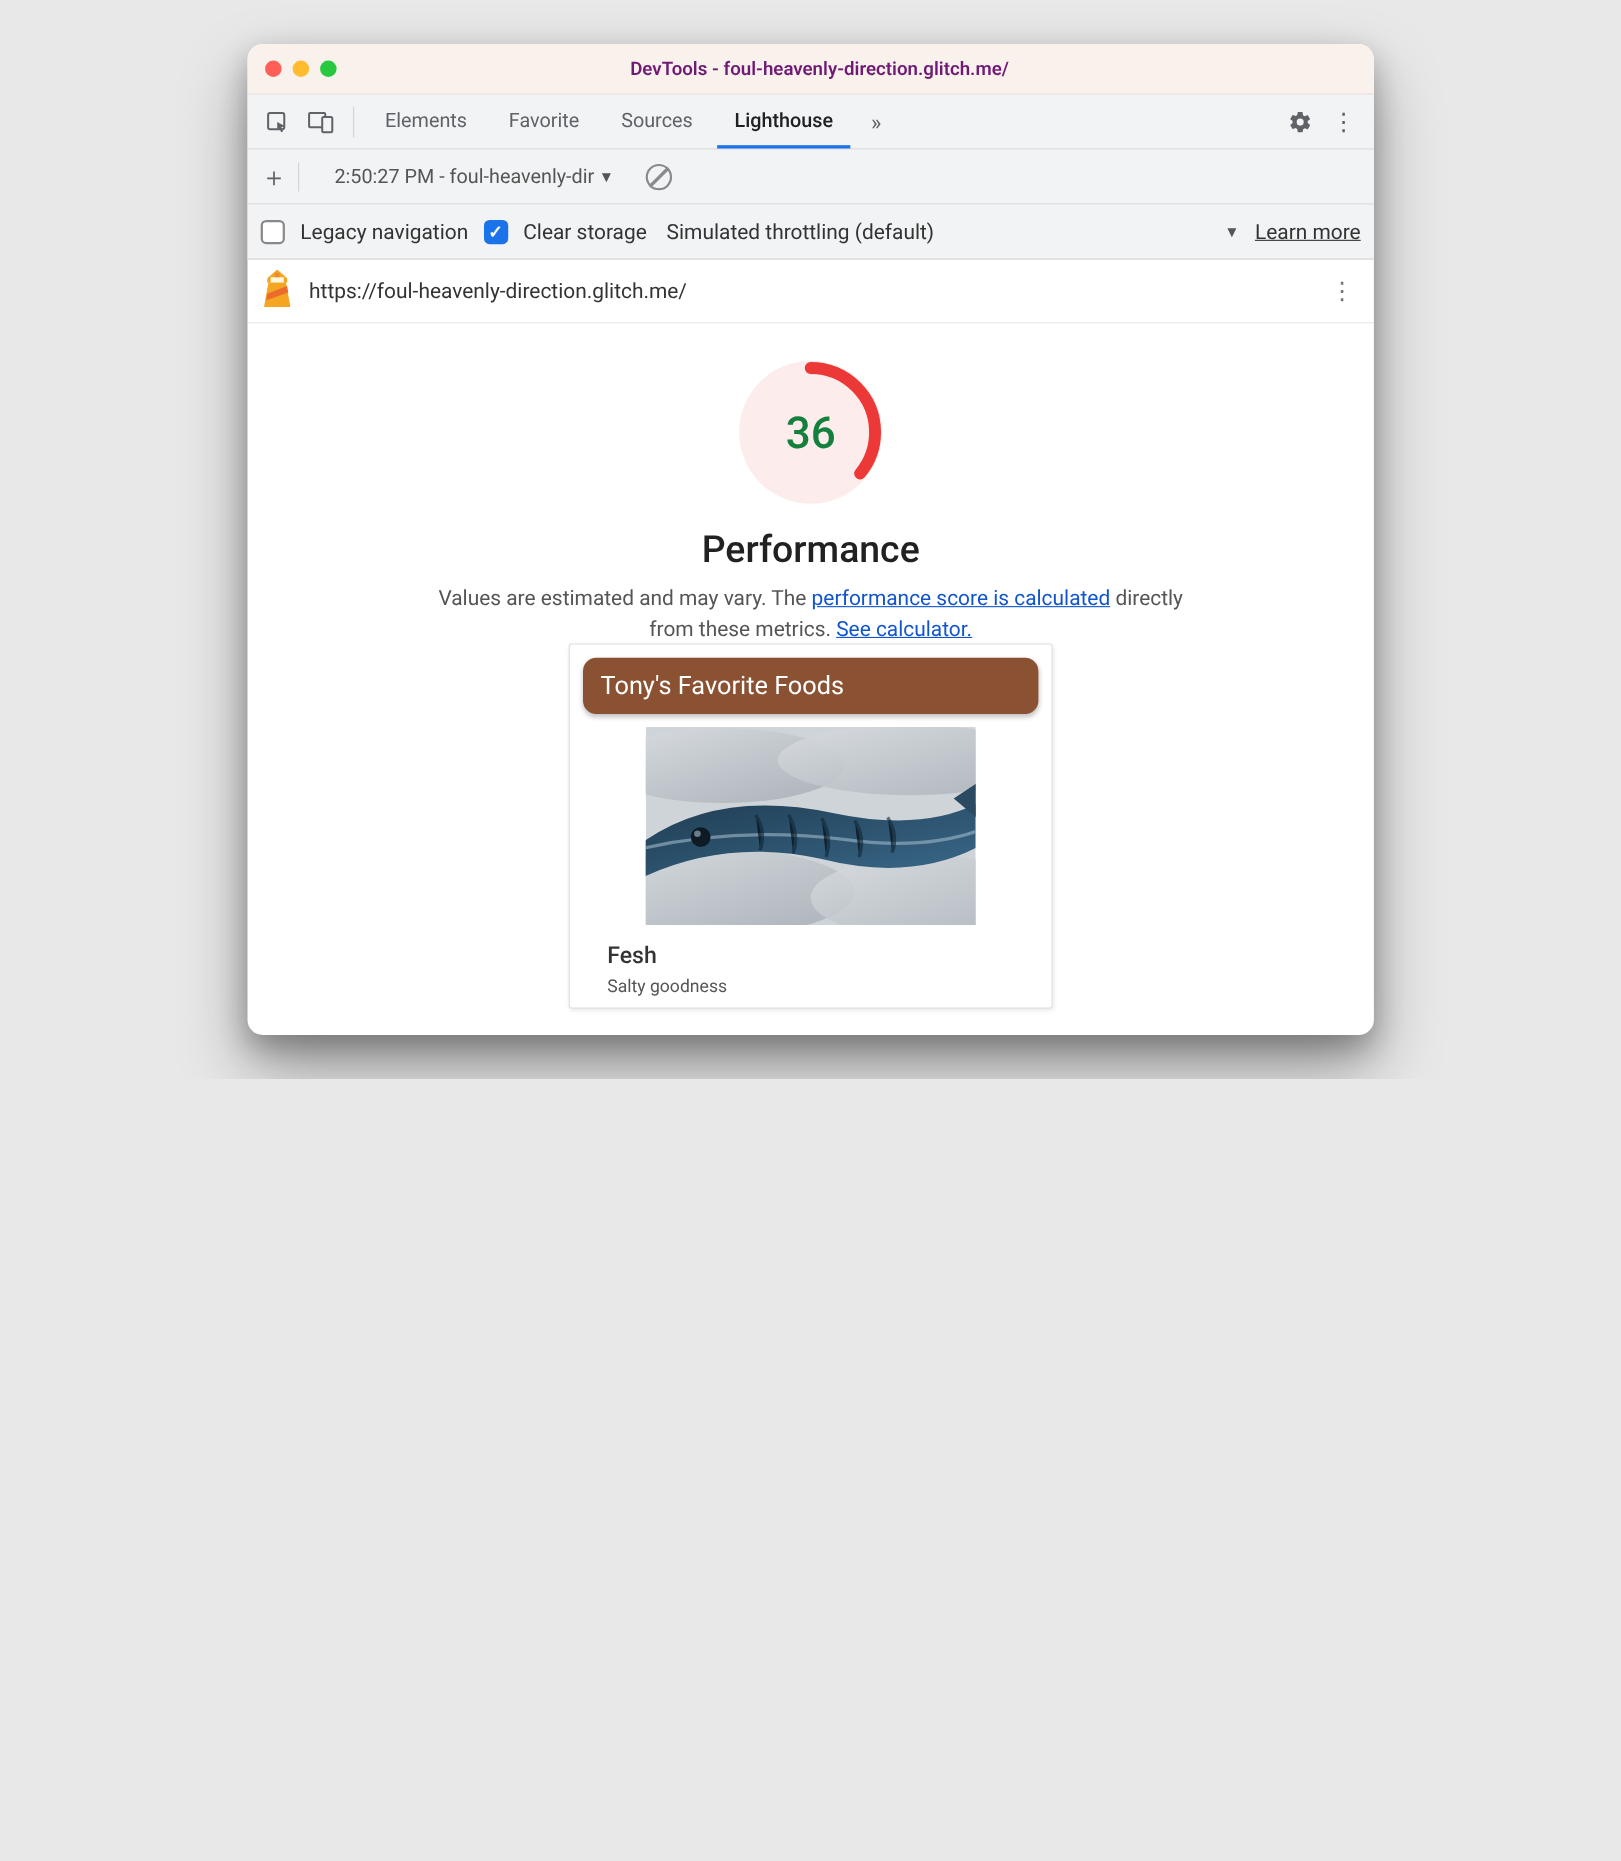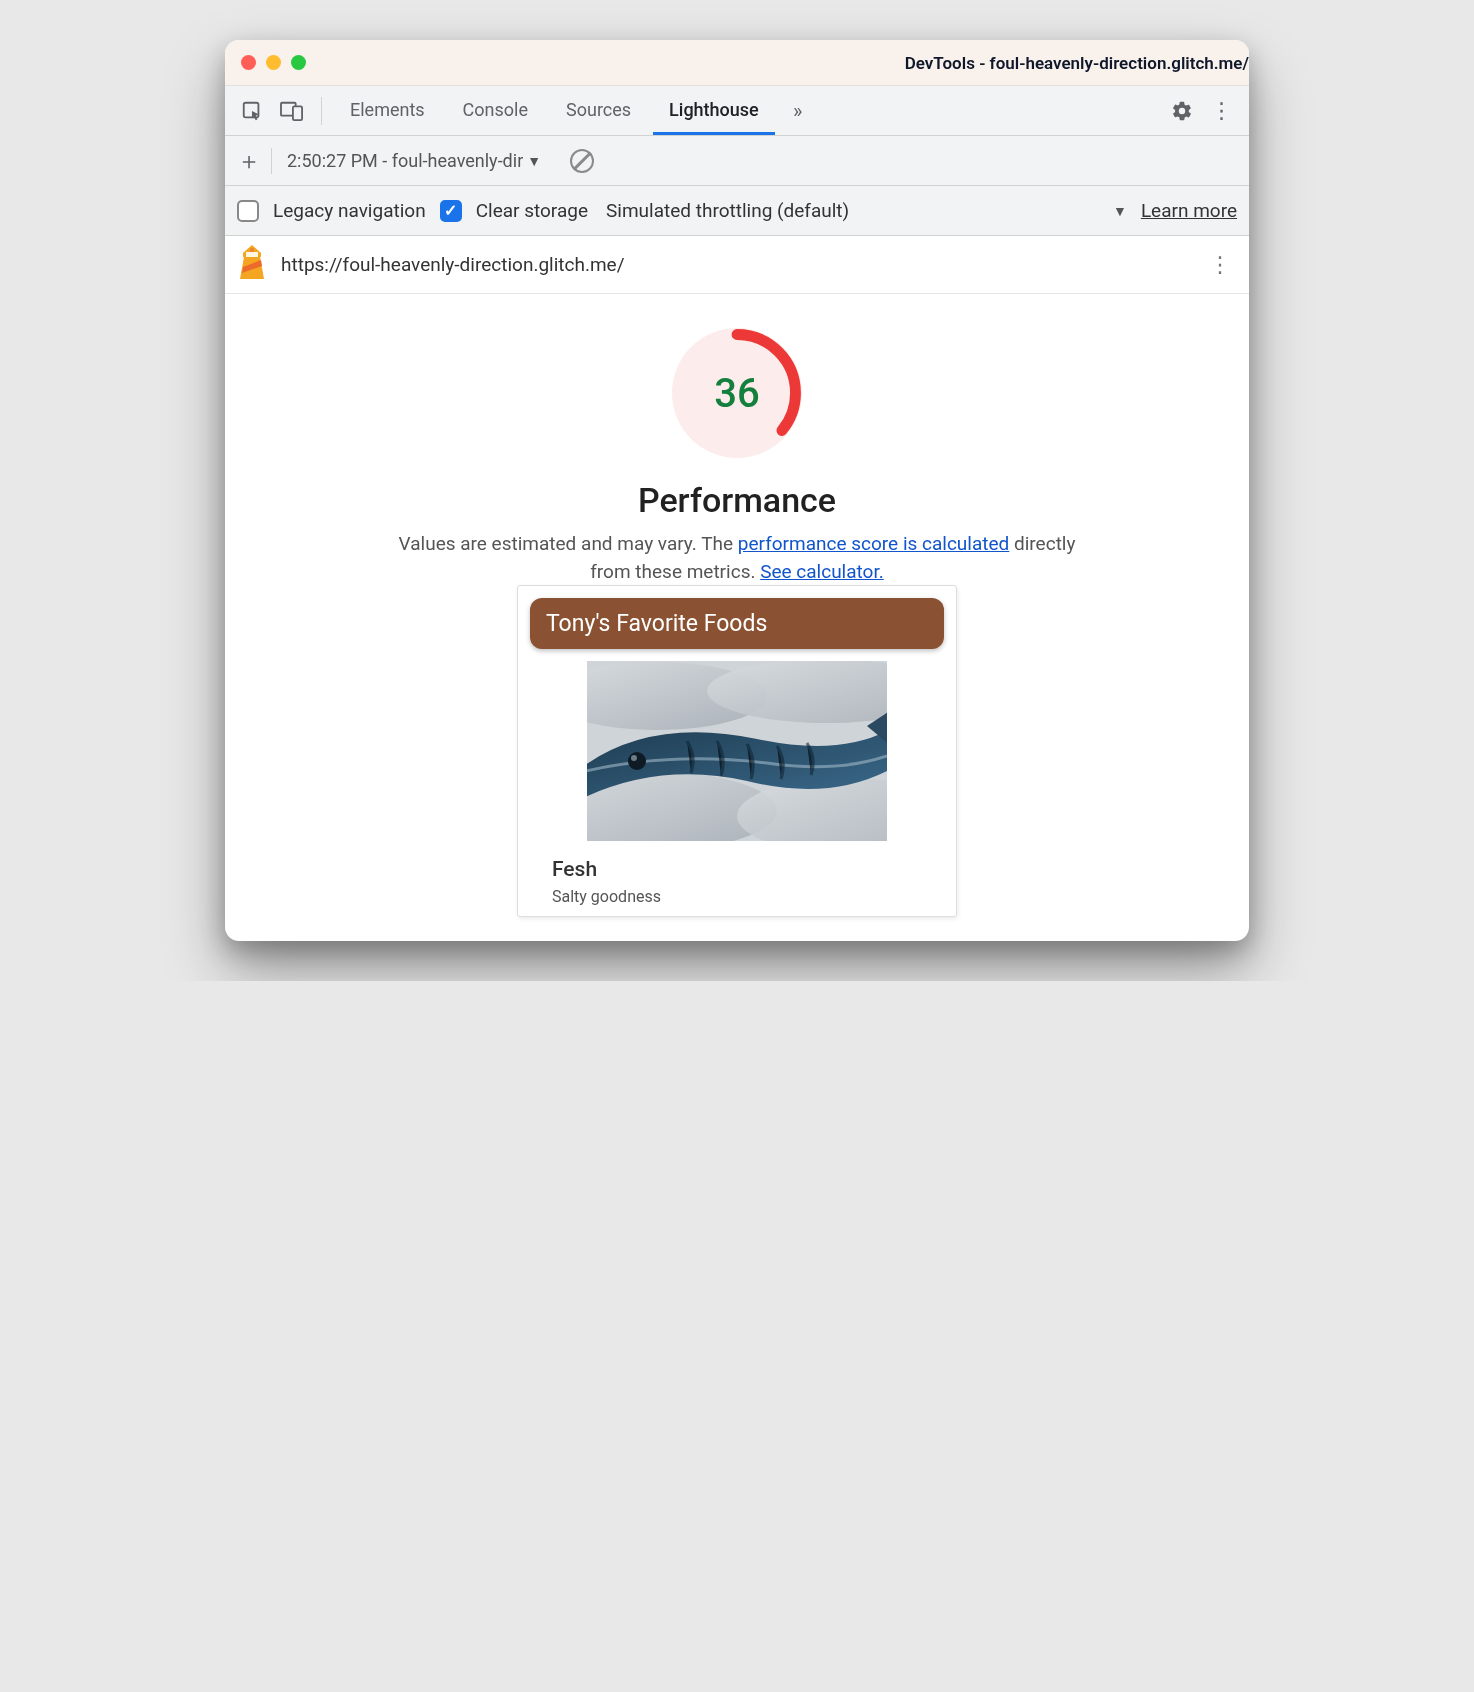--- a/index.html
+++ b/index.html
@@ -38,22 +38,22 @@
     background:#f9f1ec;
     display:flex; align-items:center;
     padding: 0 16px;
     border-bottom:1px solid #e6e0db;
     position:relative;
   }
   .traffic { display:flex; gap:10px; }
   .dot { width:15px; height:15px; border-radius:50%; }
   .dot.red{background:var(--mac-red);} .dot.yellow{background:var(--mac-yellow);} .dot.green{background:var(--mac-green);}
   .titlebar .title {
-    position:absolute; left:16px; right:0; text-align:right;
-    font-weight:600; font-size:17px; color:#0f172a;
+    position:absolute; left:16px; right:0; text-align:center;
+    font-weight:600; font-size:17px; color:#701a75;
     pointer-events:none;
   }
 
   
   .tabstrip {
     display:flex; align-items:center;
     height: 50px;
     background: var(--panel-bg);
     border-bottom:1px solid var(--border);
     padding: 0 10px;
@@ -78,21 +78,21 @@
     padding: 0 10px; gap: 8px;
     font-size:18px; color:#555;
   }
   .subbar .plus { font-size:24px; font-weight:300; color:#5f6368; width:28px; text-align:center;}
   .report-select {
     display:flex; align-items:center;
     border:1px solid transparent; padding:2px 6px;
     height:34px; max-width: 300px;
     color:#555;
   }
-  .report-select .txt { max-width:260px; white-space:nowrap; overflow:hidden; text-overflow:ellipsis; }
+  .report-select .txt { max-width:260px; white-space:nowrap; overflow:hidden; text-overflow:ellipsis;margin-left:17px; }
   .report-select .caret { margin-left:4px; font-size:14px; color:#555; }
   .no-sign { width:24px; height:24px; border:2.5px solid #8a8a8a; border-radius:50%; position:relative; margin-left:14px;}
   .no-sign::after { content:""; position:absolute; width:2.5px; height:24px; background:#8a8a8a; left:50%; top:50%; transform:translate(-50%,-50%) rotate(45deg); }
 
   
   .settingsbar {
     display:flex; align-items:center;
     height: 50px; background: var(--panel-bg);
     border-bottom:1px solid var(--border);
     padding: 0 12px; gap: 14px;
@@ -174,21 +174,21 @@
       </svg>
     </div>
     <div class="icon-btn">
       <svg width="24" height="22" viewBox="0 0 26 24" fill="none" stroke="#5f6368" stroke-width="2">
         <rect x="1" y="3" width="16" height="14" rx="1"></rect>
         <rect x="14" y="7" width="10" height="15" rx="1.5" fill="#f1f3f4"></rect>
       </svg>
     </div>
     <div class="vsep"></div>
     <div class="tab">Elements</div>
-    <div class="tab">Console</div>
+    <div class="tab">Favorite</div>
     <div class="tab">Sources</div>
     <div class="tab active">Lighthouse</div>
     <div class="icon-btn" style="font-size:20px;">»</div>
     <div class="spacer"></div>
     <div class="icon-btn">
       <svg width="22" height="22" viewBox="0 0 24 24" fill="#5f6368">
           <path d="M19.4 13a7.5 7.5 0 0 0 .1-1 7.5 7.5 0 0 0-.1-1l2.1-1.6a.5.5 0 0 0 .1-.7l-2-3.4a.5.5 0 0 0-.6-.2l-2.5 1a7.6 7.6 0 0 0-1.7-1l-.4-2.6A.5.5 0 0 0 14 2h-4a.5.5 0 0 0-.5.4l-.4 2.6a7.6 7.6 0 0 0-1.7 1l-2.5-1a.5.5 0 0 0-.6.2l-2 3.4a.5.5 0 0 0 .1.7L4.5 11a7.5 7.5 0 0 0 0 2l-2.1 1.6a.5.5 0 0 0-.1.7l2 3.4a.5.5 0 0 0 .6.2l2.5-1a7.6 7.6 0 0 0 1.7 1l.4 2.6A.5.5 0 0 0 10 22h4a.5.5 0 0 0 .5-.4l.4-2.6a7.6 7.6 0 0 0 1.7-1l2.5 1a.5.5 0 0 0 .6-.2l2-3.4a.5.5 0 0 0-.1-.7ZM12 15.5A3.5 3.5 0 1 1 15.5 12 3.5 3.5 0 0 1 12 15.5Z"></path>
         </svg>
     </div>
     <div class="icon-btn" style="font-size:22px; letter-spacing:1px;">⋮</div>

